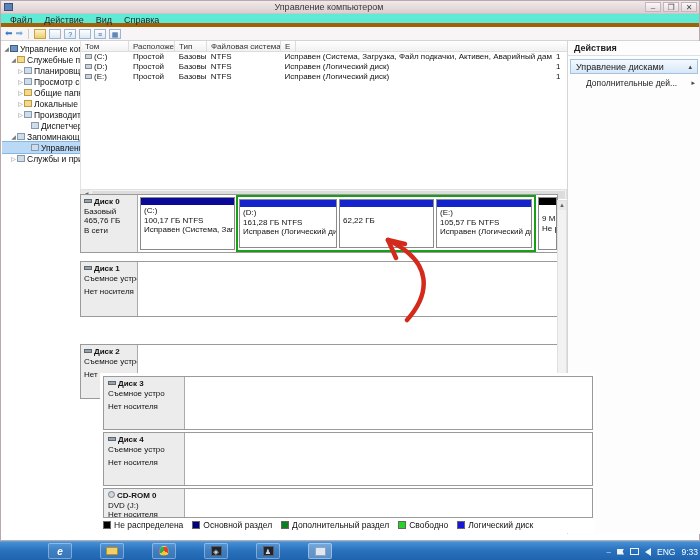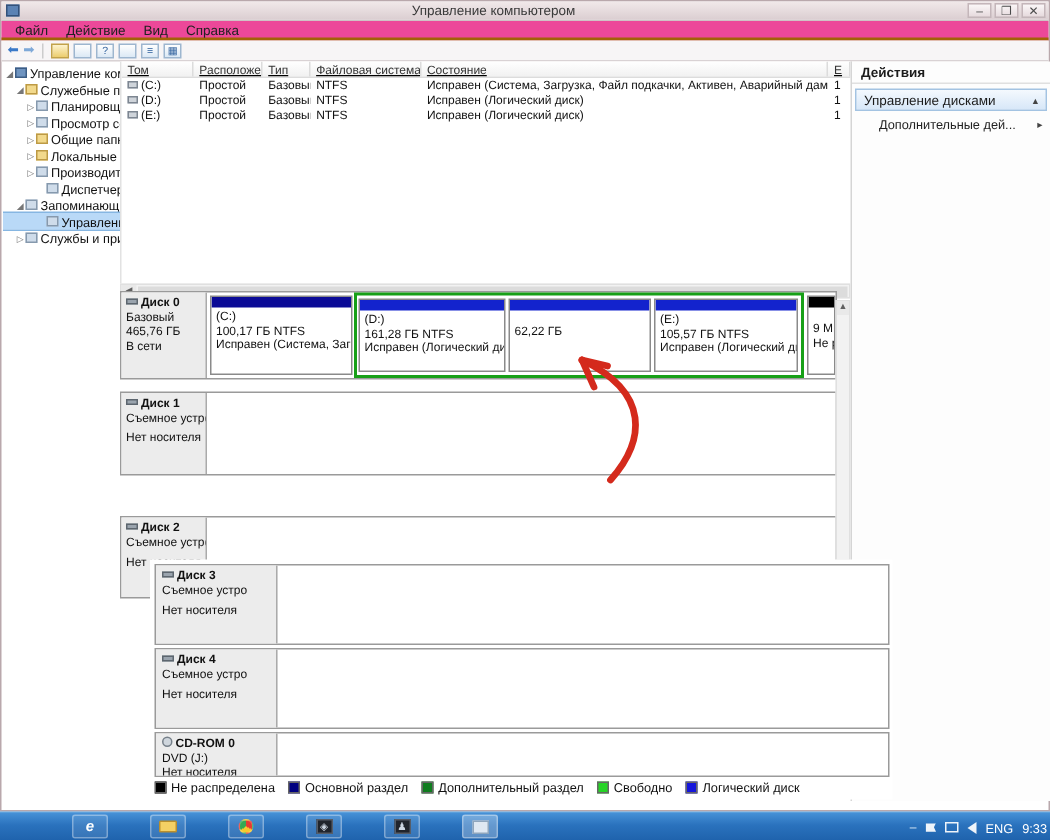--- a/index.html
+++ b/index.html
@@ -9,21 +9,21 @@
   .window { position:absolute; left:0; top:0; width:700px; height:541px; background:#fff; border:1px solid #b9a8ac; }
 
   
   .titlebar { position:absolute; left:0; top:0; right:0; height:13px; background:linear-gradient(#f1e9ea,#dbced1); display:flex; align-items:center; border-bottom:1px solid #cfc2c5; }
   .app-icon { width:9px; height:8px; margin-left:3px; background:#5b82b4; border:1px solid #33517a; }
   .title-text { flex:1; text-align:center; font-size:9px; color:#3a3a3a; }
   .ctrls { display:flex; margin-right:2px; gap:2px; }
   .ctrl { width:16px; height:10px; font-size:8px; line-height:9px; text-align:center; color:#4a4a4a; border:1px solid #c4b6ba; background:linear-gradient(#fbf7f8,#e6dadd); }
 
   
-  .menubar { position:absolute; left:0; top:13px; right:0; height:13px; background:#ec4899; display:flex; padding-left:3px; border-bottom:2px solid #a16207; }
+  .menubar { position:absolute; left:0; top:13px; right:0; height:13px; background:#5eead4; display:flex; padding-left:3px; border-bottom:4px solid #a16207; }
   .mitem { font-size:9px; line-height:13px; padding:0 6px; color:#222; }
 
   
   .toolbar { position:absolute; left:0; top:26px; right:0; height:14px; background:#f7f5f6; border-bottom:1px solid #d9d2d4; display:flex; align-items:center; padding-left:4px; gap:3px; }
   .nav-arr { font-size:9px; line-height:11px; }
   .nav-back { color:#3a79c8; }
   .nav-fwd { color:#7fa9d8; }
   .tb-sep { width:1px; height:10px; background:#ccc; margin:0 2px; }
   .tbico { width:12px; height:10px; border:1px solid #9db6cf; background:linear-gradient(#fefefe,#dce9f5); font-size:7px; line-height:9px; text-align:center; color:#2a5c9a; }
   .tbico.folder { background:linear-gradient(#fdf3cd,#eccd6e); border-color:#c2a24a; }
@@ -32,21 +32,21 @@
   .tree { position:absolute; left:1px; top:42px; width:79px; height:300px; overflow:hidden; background:#fff; }
   .titem { display:flex; align-items:center; height:11px; font-size:8.5px; white-space:nowrap; overflow:hidden; color:#111; }
   .texp { width:7px; font-size:6px; color:#777; text-align:center; flex:0 0 7px; }
   .tico { width:8px; height:7px; flex:0 0 8px; margin-right:2px; border:1px solid #8699ad; background:#cfdcea; }
   .tico.yellow { background:#f2d98c; border-color:#bd9a45; }
   .tico.comp { background:#6f94c0; border-color:#3c5d85; }
   .titem.sel { background:#b9d9f7; outline:1px solid #86b6e2; }
 
   
   .volpane { position:absolute; left:79px; top:40px; width:487px; height:148px; background:#fff; border-left:1px solid #e2e2e2; overflow:hidden; }
-  .vhead { display:flex; height:11px; background:linear-gradient(#ffffff,#f1f1f1); border-bottom:1px solid #dcdcdc;text-decoration:underline; }
+  .vhead { display:flex; height:11px; background:linear-gradient(#ffffff,#f1f1f1); border-bottom:1px solid #dcdcdc; }
   .vhc { font-size:8px; line-height:11px; padding-left:4px; color:#333; border-right:1px solid #dcdcdc; overflow:hidden; white-space:nowrap; }
   .vrow { display:flex; height:10px; }
   .vc { font-size:8px; line-height:10px; padding-left:4px; white-space:nowrap; overflow:hidden; color:#111; }
   .w0{width:48px;} .w1{width:46px;} .w2{width:32px;} .w3{width:74px;} .w4{width:272px;} .w5{width:15px;}
   .vico { display:inline-block; width:7px; height:5px; background:#cfd4da; border:1px solid #7d8691; margin-right:2px; }
 
   
   .vdiv { position:absolute; left:566px; top:40px; width:1px; height:493px; background:#d5d5d5; }
   .actions { position:absolute; left:567px; top:40px; width:132px; height:493px; background:#fdfdfd; }
   .act-head { font-size:9px; font-weight:bold; color:#1c1c1c; padding:2px 6px 2px 6px; border-bottom:1px solid #e0e0e0; }
@@ -195,21 +195,20 @@
       <span>Службы и прило</span>
     </div>
   </div>
 
   <div class="volpane">
     <div class="vhead">
       <div class="vhc w0">Том</div>
       <div class="vhc w1">Расположение</div>
       <div class="vhc w2">Тип</div>
       <div class="vhc w3">Файловая система</div>
-      <div class="vhc w4">Состояние</div>
       <div class="vhc w5">Е</div>
     </div>
     <div class="vrow">
       <div class="vc w0"><span class="vico"></span><span>(C:)</span></div>
       <div class="vc w1">Простой</div>
       <div class="vc w2">Базовый</div>
       <div class="vc w3">NTFS</div>
       <div class="vc w4">Исправен (Система, Загрузка, Файл подкачки, Активен, Аварийный дамп памяти, Основной раздел)</div>
       <div class="vc w5">1</div>
     </div>

